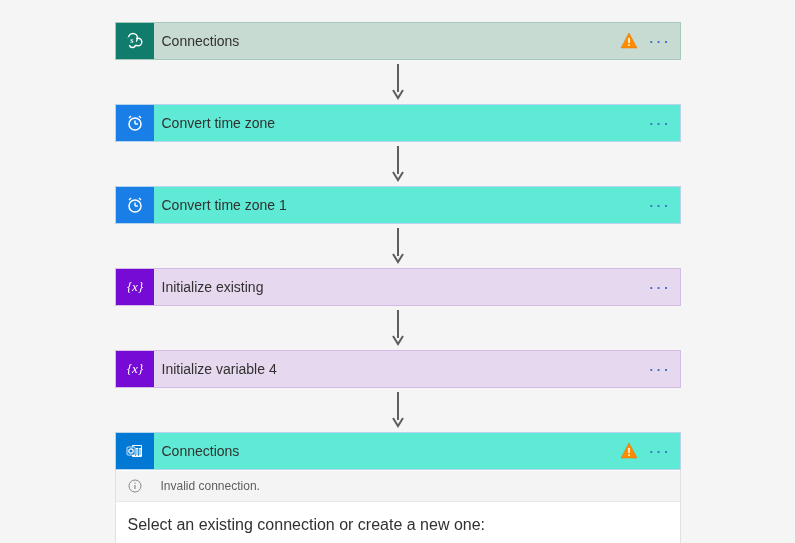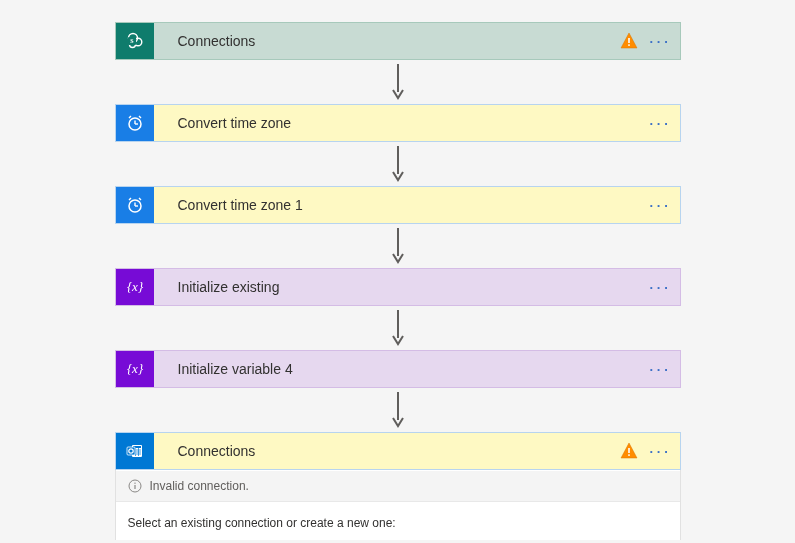--- a/index.html
+++ b/index.html
@@ -25,42 +25,42 @@
       display: flex;
       align-items: center;
       border: 1px solid;
       cursor: pointer;
     }
     .step-green {
       background: #c8dbd3;
       border-color: #a7c9bb;
     }
     .step-blue {
-      background: #fef9c3;
+      background: #5eead4;
       border-color: #b7d4ef;
     }
     .step-purple {
       background: #e6d8ef;
       border-color: #d4bce5;
     }
     .icon-box {
       width: 38px;
       height: 36px;
       flex: 0 0 38px;
       display: flex;
       align-items: center;
       justify-content: center;
     }
     .icon-sharepoint { background: #0f7c6c; }
     .icon-clock { background: #197ee6; }
     .icon-variable { background: #770bd6; }
     .icon-outlook { background: #0078d4; }
     .step-label {
       flex: 1;
-      padding-left: 24px;
+      padding-left: 8px;
       color: #323130;
       font-size: 14px;
     }
     .warning-icon {
       width: 18px;
       height: 18px;
       margin-right: 8px;
     }
     .more-menu {
       width: 30px;
@@ -88,25 +88,26 @@
     }
     .invalid-bar {
       margin: 1px 0 0 0;
       background: #f4f4f4;
       display: flex;
       align-items: center;
       padding: 8px 12px;
       font-size: 12px;
       color: #605e5c;
       border-bottom: 1px solid #e8e8e8;
+      gap: 11px;
     }
     .invalid-bar svg { margin-right: 8px; }
     .select-text {
       padding: 14px 12px 10px 12px;
-      font-size: 12px;
+      font-size: 16px;
       color: #323130;
     }
     .dots {
       letter-spacing: 3px;
       font-weight: bold;
       font-size: 13px;
     }
   </style>
 </head>
 <body>

